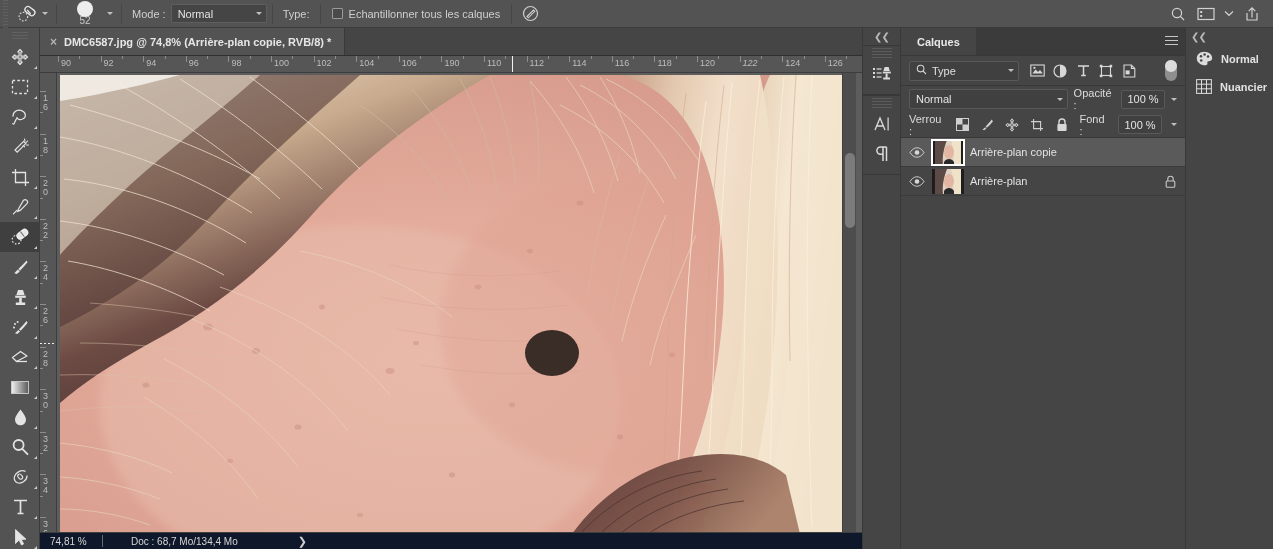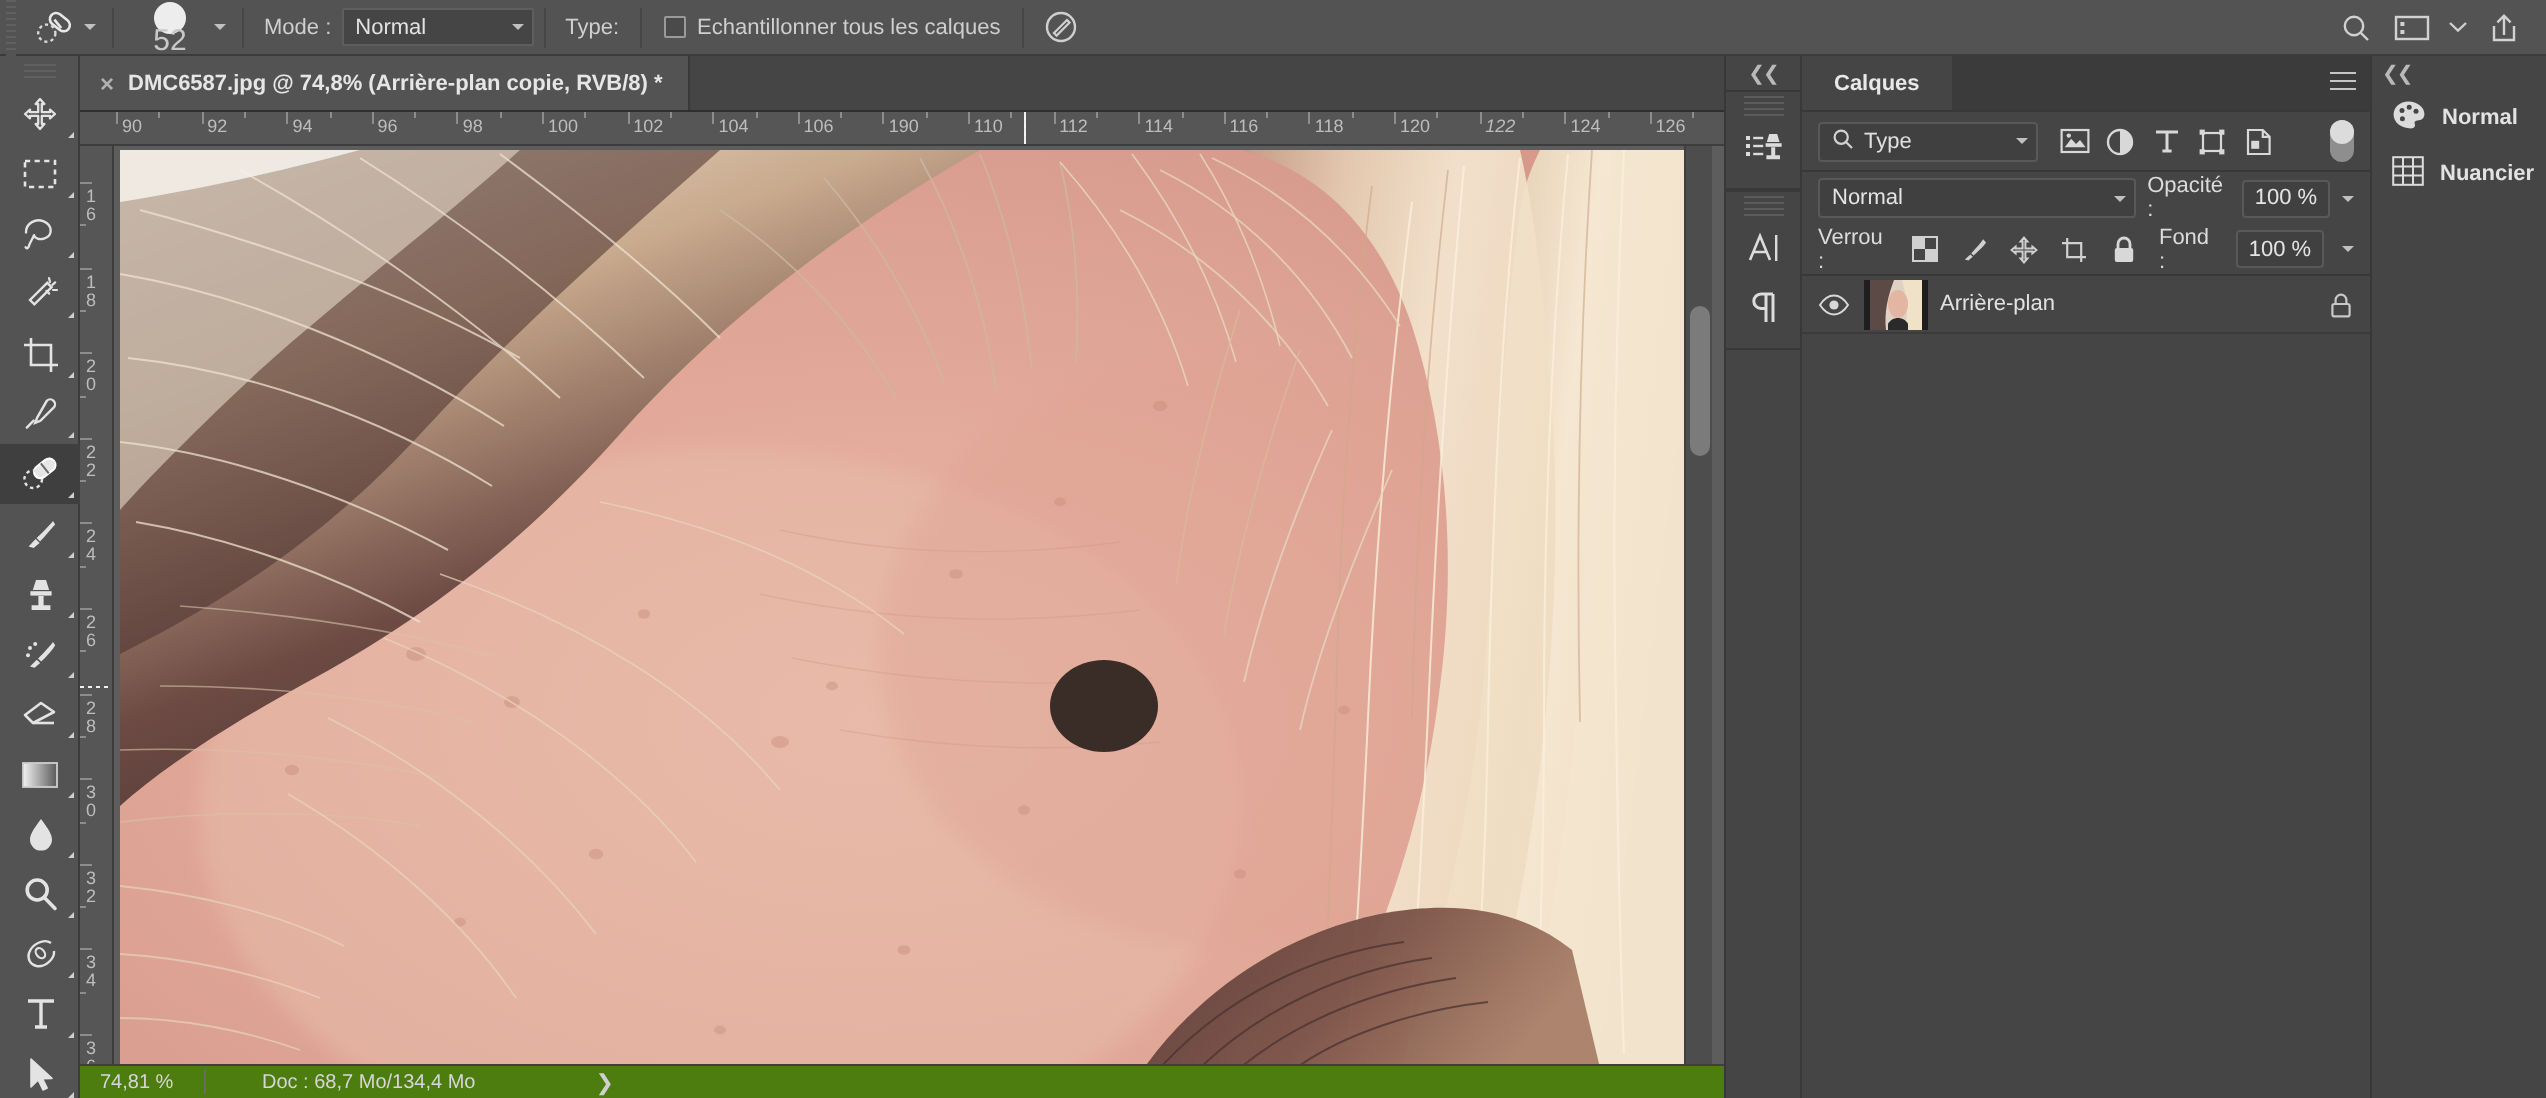--- a/index.html
+++ b/index.html
@@ -38,21 +38,21 @@
     border-right: 3px solid transparent; border-top: 3.5px solid #c0c0c0;
   }
   .brush-preview {
     width: 40px; height: 28px; position: relative;
     display: flex; flex-direction: column; align-items: center; justify-content: center;
   }
   .brush-dot {
     width: 16px; height: 16px; border-radius: 50%;
     background: #ededed; margin-top: -1px;
   }
-  .brush-size { font-size: 15px; color: #c9c9c9; margin-top: -1px; line-height: 9px; }
+  .brush-size { font-size: 10px; color: #c9c9c9; margin-top: -1px; line-height: 9px; }
   .ob-label { color: #cfcfcf; font-size: 11px; padding: 0 5px; white-space: nowrap; }
   .ob-select {
     height: 19px; background: #454545; border: 1px solid #5e5e5e;
     border-radius: 1px; display: flex; align-items: center;
     padding: 0 4px 0 6px; color: #e2e2e2; font-size: 11px;
     min-width: 96px; justify-content: space-between; gap: 10px;
   }
   .seg-group { display: flex; height: 20px; border-radius: 2px; overflow: hidden; }
   .seg {
     background: #454545; color: #e4e4e4; font-size: 11px;
@@ -163,21 +163,21 @@
     background: #4d4d4d; border-top: 1px solid #3f3f3f;
   }
   .hthumb {
     position: absolute; left: 475px; top: 2px; width: 75px; height: 10px;
     background: #7b7b7b; border-radius: 5px;
   }
 
   
   .status-bar {
     position: absolute; left: 40px; top: 532px; width: 822px; height: 17px;
-    background: #4d7c0f; display: flex; align-items: center;
+    background: #0f172a; display: flex; align-items: center;
     border-top: 1px solid #3f3f3f;
   }
   .zoom-field {
     width: 62px; padding-left: 10px; font-size: 10px; color: #d6d6d6;
   }
   .st-sep { width:1px; height: 12px; background: #6a6a6a; }
   .doc-info { padding-left: 28px; font-size: 10px; color: #d6d6d6; }
   .st-arrow { margin-left: 60px; font-size: 11px; color: #cfcfcf; }
 
   
@@ -991,20 +991,39 @@
           </svg>
         </span>
       </div>
       <span style="font-size:11px;color:#dcdcdc;margin-left:auto">Fond :</span>
       <div class="num-field">100 %</div>
       <span class="chev-sm"></span>
     </div>
 
     <div class="layer-list">
 
+      <div class="layer-row selected">
+        <span class="eye">
+          <svg width="16" height="11" viewBox="0 0 16 11">
+            <path d="M1 5.5 C3.4 1.8 6 0.8 8 0.8 C10 0.8 12.6 1.8 15 5.5 C12.6 9.2 10 10.2 8 10.2 C6 10.2 3.4 9.2 1 5.5 Z" fill="none" stroke="#d8d8d8" stroke-width="1"></path>
+            <circle cx="8" cy="5.5" r="2.3" fill="#d8d8d8"></circle>
+          </svg>
+        </span>
+        <span class="thumb-box active">
+          <svg width="32" height="25" viewBox="0 0 32 25">
+            <rect width="32" height="25" fill="#1e1e1e"></rect>
+            <rect x="3" width="26" height="25" fill="#dfd2c2"></rect>
+            <path d="M3 0 H15 C12 8 10 16 11 25 H3 Z" fill="#5c4a46"></path>
+            <path d="M19 0 H29 V25 H21 C22 16 21 7 19 0 Z" fill="#efe2c9"></path>
+            <ellipse cx="17" cy="12" rx="5" ry="7" fill="#e3b6a4"></ellipse>
+            <path d="M12 22 C14 18 20 18 22 22 L22 25 H12 Z" fill="#2a2a2a"></path>
+          </svg>
+        </span>
+        <span class="layer-name">Arrière-plan copie</span>
+      </div>
 
       <div class="layer-row">
         <span class="eye">
           <svg width="16" height="11" viewBox="0 0 16 11">
             <path d="M1 5.5 C3.4 1.8 6 0.8 8 0.8 C10 0.8 12.6 1.8 15 5.5 C12.6 9.2 10 10.2 8 10.2 C6 10.2 3.4 9.2 1 5.5 Z" fill="none" stroke="#d8d8d8" stroke-width="1"></path>
             <circle cx="8" cy="5.5" r="2.3" fill="#d8d8d8"></circle>
           </svg>
         </span>
         <span class="thumb-box">
           <svg width="32" height="25" viewBox="0 0 32 25">

